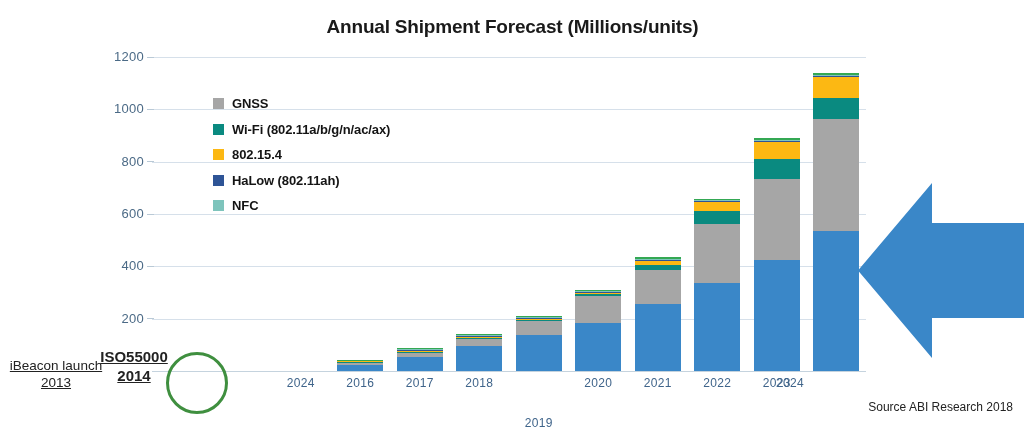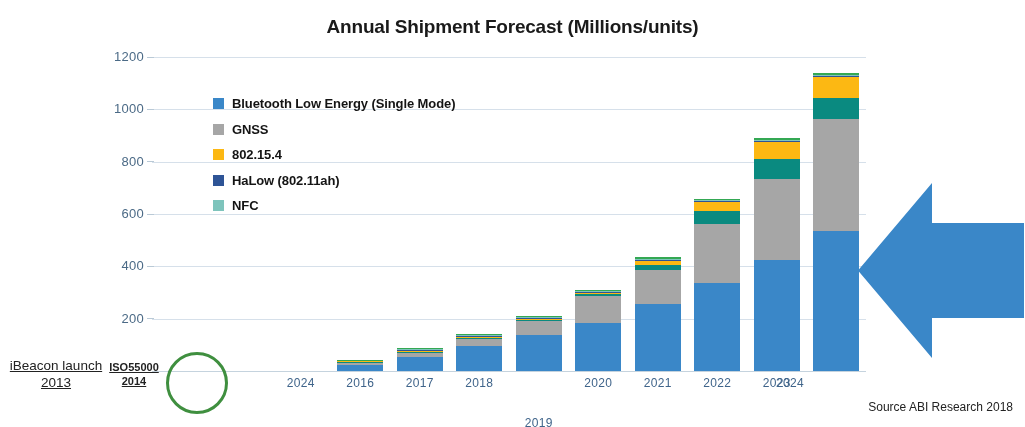--- a/index.html
+++ b/index.html
@@ -83,22 +83,22 @@
     text-align:center;
     color:#222;
     line-height:1.25;
     text-decoration:underline;
   }
   #annot-ibeacon{
     left:2px;top:358px;width:108px;
     font-size:13.5px;
   }
   #annot-iso{
-    left:86px;top:361px;width:96px;
-    font-size:11px;font-weight:bold;
+    left:86px;top:348px;width:96px;
+    font-size:15px;font-weight:bold;
   }
   .annot .yr{display:block;}
 
   #circle-2015{
     position:absolute;left:166px;top:352px;
     width:62px;height:62px;border-radius:50%;
     border:3px solid #3f8f3f;
     box-sizing:border-box;
   }
 
@@ -238,26 +238,26 @@
     <div class="xlab" style="left: 493.75px; margin-top: 40px;">2019</div>
     <div class="xlab" style="left: 553.25px;">2020</div>
     <div class="xlab" style="left: 612.75px;">2021</div>
     <div class="xlab" style="left: 672.25px;">2022</div>
     <div class="xlab" style="left: 731.75px;">2023</div>
     <div class="xlab" style="left: 745px;">2024</div>
   </div>
 
 <div id="legend">
     <div class="legend-row">
-      <span class="legend-swatch" style="background: rgb(58, 135, 200);"></span>
-      <span class="legend-label">Bluetooth Low Energy (Single Mode)</span>
-    </div>
-    <div class="legend-row">
       <span class="legend-swatch" style="background: rgb(166, 166, 166);"></span>
       <span class="legend-label">GNSS</span>
+    </div>
+    <div class="legend-row">
+      <span class="legend-swatch" style="background: rgb(10, 138, 128);"></span>
+      <span class="legend-label">Wi-Fi (802.11a/b/g/n/ac/ax)</span>
     </div>
     <div class="legend-row">
       <span class="legend-swatch" style="background: rgb(252, 184, 19);"></span>
       <span class="legend-label">802.15.4</span>
     </div>
     <div class="legend-row">
       <span class="legend-swatch" style="background: rgb(46, 84, 150);"></span>
       <span class="legend-label">HaLow (802.11ah)</span>
     </div>
     <div class="legend-row">

